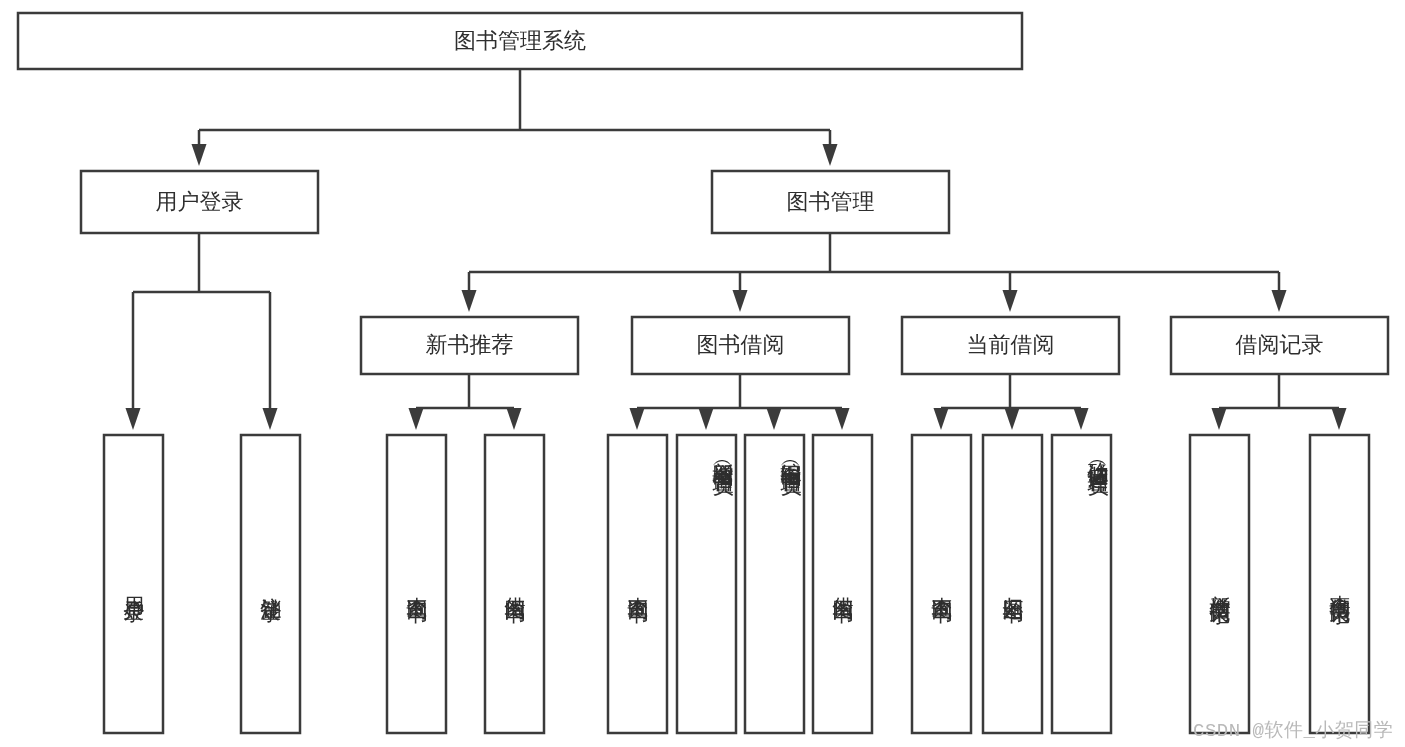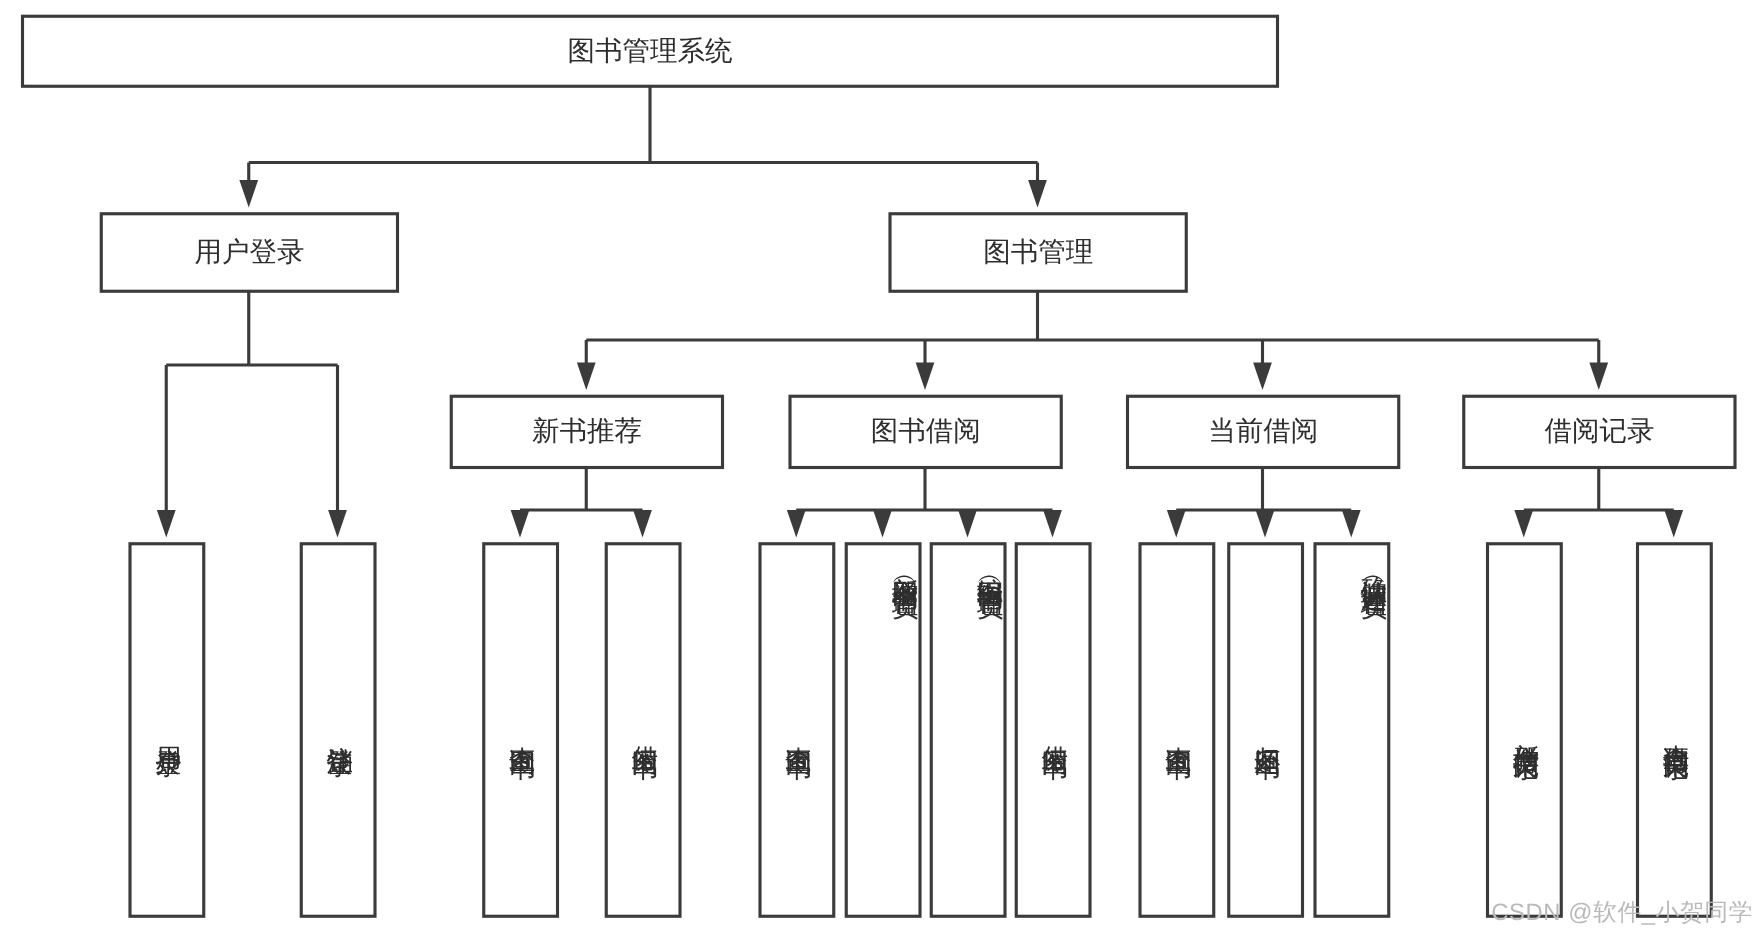--- a/index.html
+++ b/index.html
@@ -187,15 +187,15 @@
       <div class="leaf-label-v" style="left: 677px; width: 59px; top: 445px; height: 278px; align-items: flex-start; display: flex; justify-content: flex-start;">新增图书（管理员）</div>
       <div class="leaf-label-v" style="left: 745px; width: 59px; top: 445px; height: 278px; align-items: flex-start; display: flex; justify-content: flex-start;">编辑图书（管理员）</div>
       <div class="leaf-label-v" style="left: 813px; width: 59px; top: 435px; height: 298px; display: flex; align-items: center; justify-content: center;">借阅图书</div>
       <div class="leaf-label-v" style="left: 912px; width: 59px; top: 435px; height: 298px; display: flex; align-items: center; justify-content: center;">查询图书</div>
       <div class="leaf-label-v" style="left: 983px; width: 59px; top: 435px; height: 298px; display: flex; align-items: center; justify-content: center;">归还图书</div>
       <div class="leaf-label-v" style="left: 1052px; width: 59px; top: 445px; height: 278px; align-items: flex-start; display: flex; justify-content: flex-start;">确认归还（管理员）</div>
       <div class="leaf-label-v" style="left: 1190px; width: 59px; top: 435px; height: 298px; display: flex; align-items: center; justify-content: center;">新增借阅记录</div>
       <div class="leaf-label-v" style="left: 1310px; width: 59px; top: 435px; height: 298px; display: flex; align-items: center; justify-content: center;">查询借阅记录</div>
     </div>
 
-  <div class="watermark" style="left: 1193px; top: 717px;">CSDN @软件_小贺同学</div>
+  <div class="watermark" style="left: 1193px; top: 717px; font-family: Liberation Mono, monospace;">CSDN @软件_小贺同学</div>
 
 </div>
 
 </body></html>

